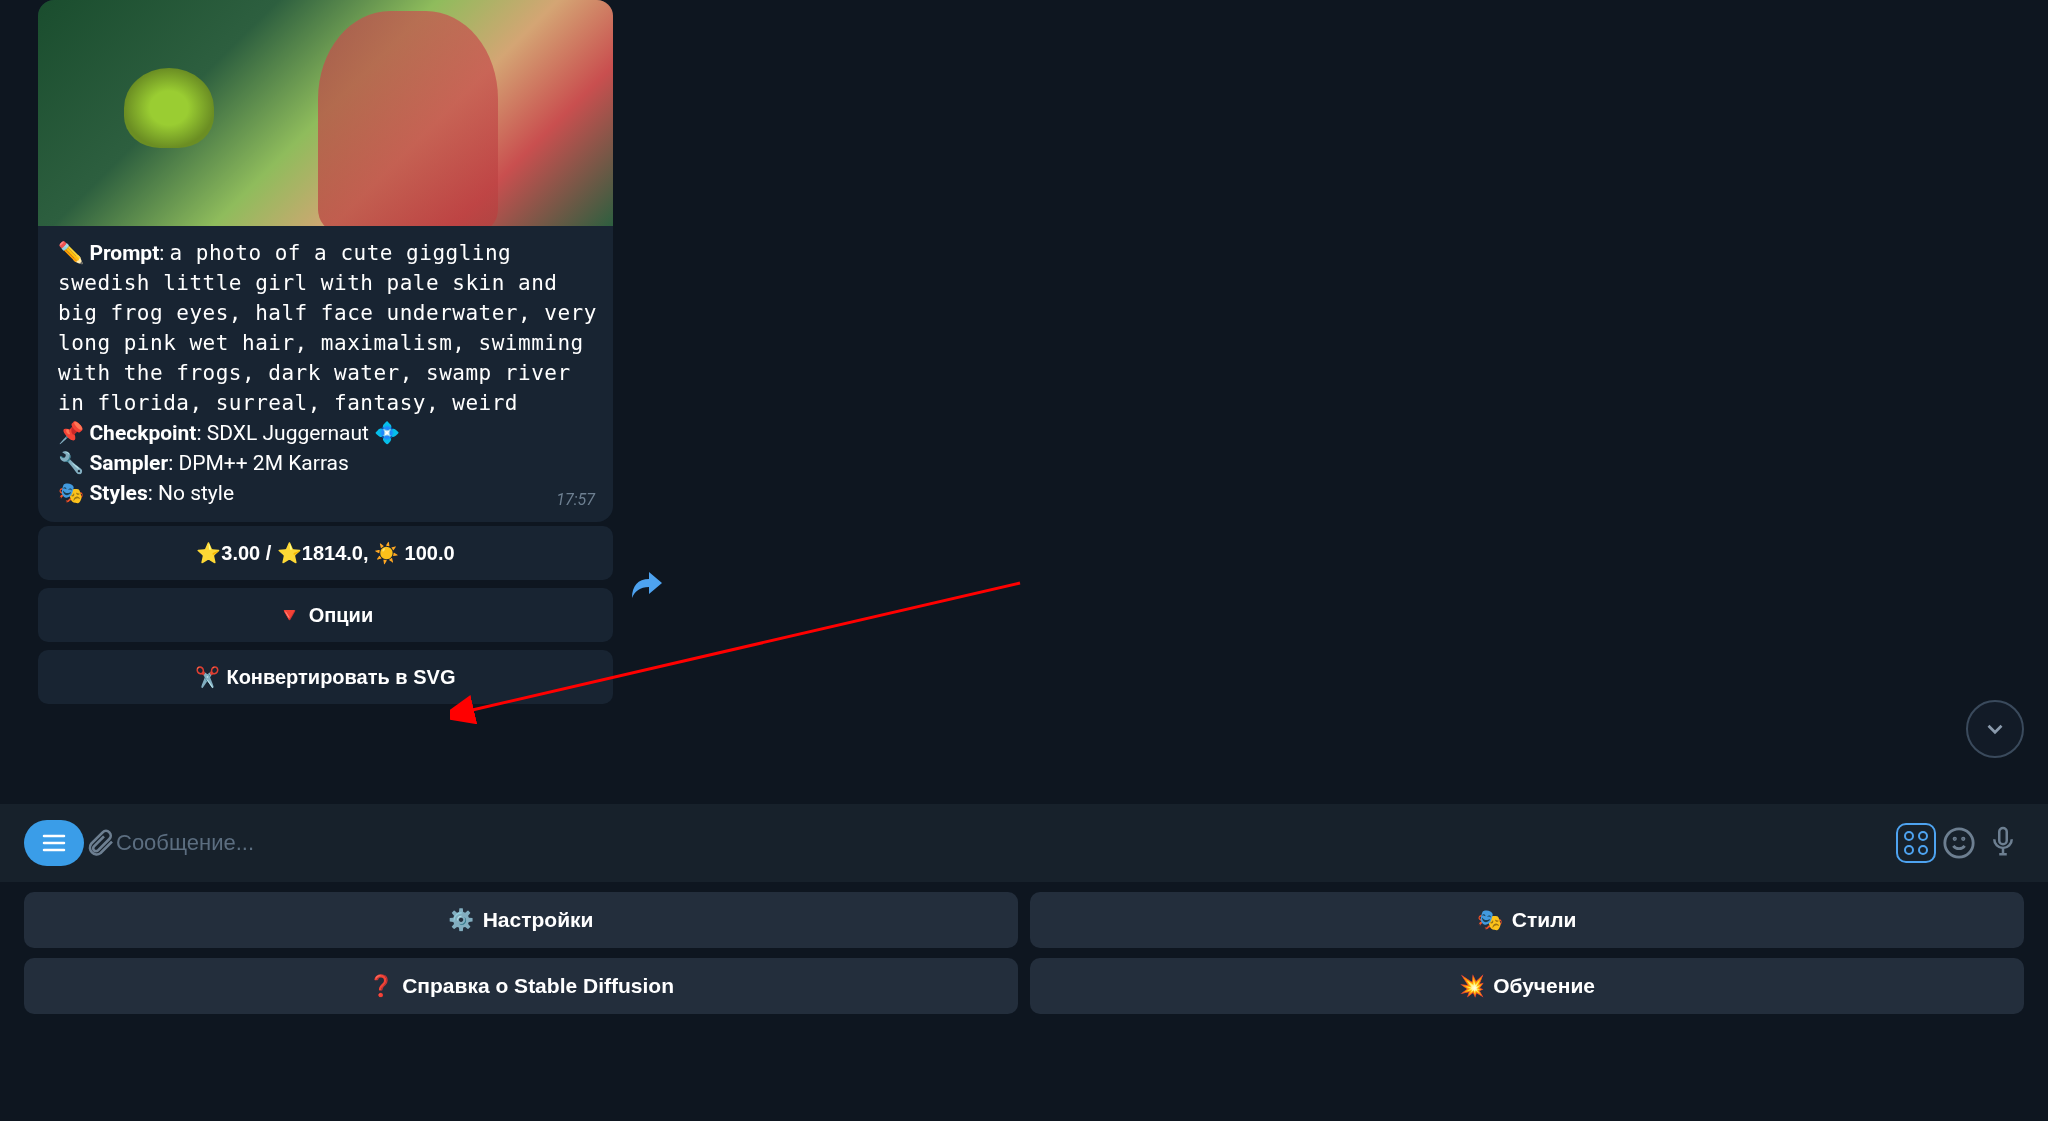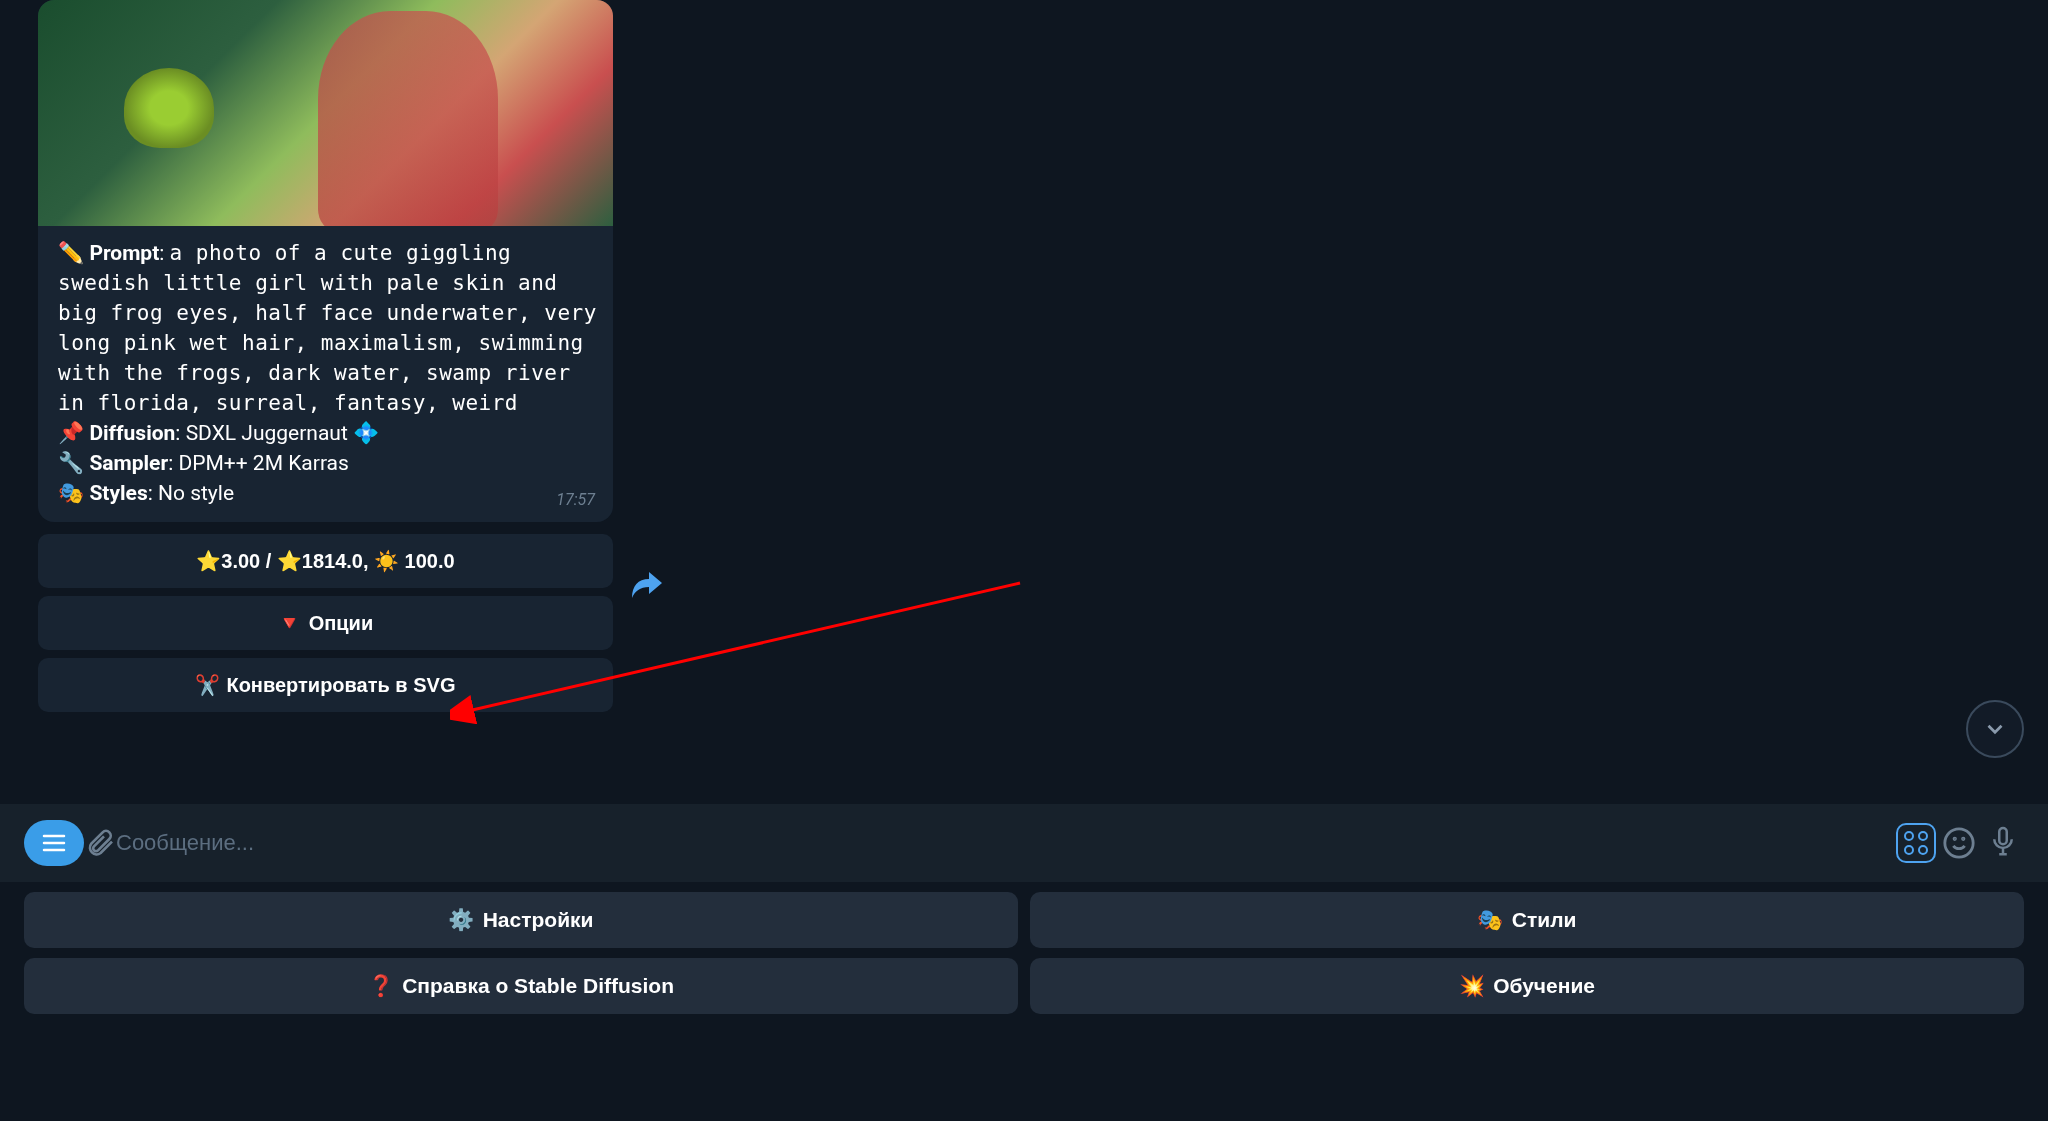--- a/index.html
+++ b/index.html
@@ -63,21 +63,21 @@
     .link { color: #6bb3f0; text-decoration: underline; cursor: pointer; }
     .timestamp {
       position: absolute;
       right: 18px;
       bottom: 10px;
       font-size: 16px;
       color: #6d7f91;
       font-style: italic;
       margin-top: 16px;
     }
-    .action-buttons { margin-top: 12px; width: 575px; }
+    .action-buttons { margin-top: 4px; width: 575px; }
     .action-btn {
       background: #182432;
       border: none;
       color: #fff;
       width: 100%;
       padding: 15px;
       font-size: 20px;
       font-weight: 600;
       border-radius: 10px;
       margin-bottom: 8px;
@@ -211,21 +211,21 @@
 <div class="chat-area">
   <div class="message-bubble">
     <div class="gen-image"></div>
     <div class="msg-text">
       <div>
         <span>✏️</span>
         <span class="label-bold">Prompt</span><span>: </span><span class="mono">a photo of a cute giggling swedish little girl with pale skin and big frog eyes, half face underwater, very long pink wet hair, maximalism, swimming with the frogs, dark water, swamp river in florida, surreal, fantasy, weird</span>
       </div>
       <div>
         <span>📌</span>
-        <span class="label-bold">Diffusion</span><span>: </span><span>SDXL Juggernaut</span>
+        <span class="label-bold">Checkpoint</span><span>: </span><span>SDXL Juggernaut</span>
         <span>💠</span>
       </div>
       <div>
         <span>🔧</span>
         <span class="label-bold">Sampler</span><span>: </span><span>DPM++ 2M Karras</span>
       </div>
       <div>
         <span>🎭</span>
         <span class="label-bold">Styles</span><span>: </span><span>No style</span>
       </div>

